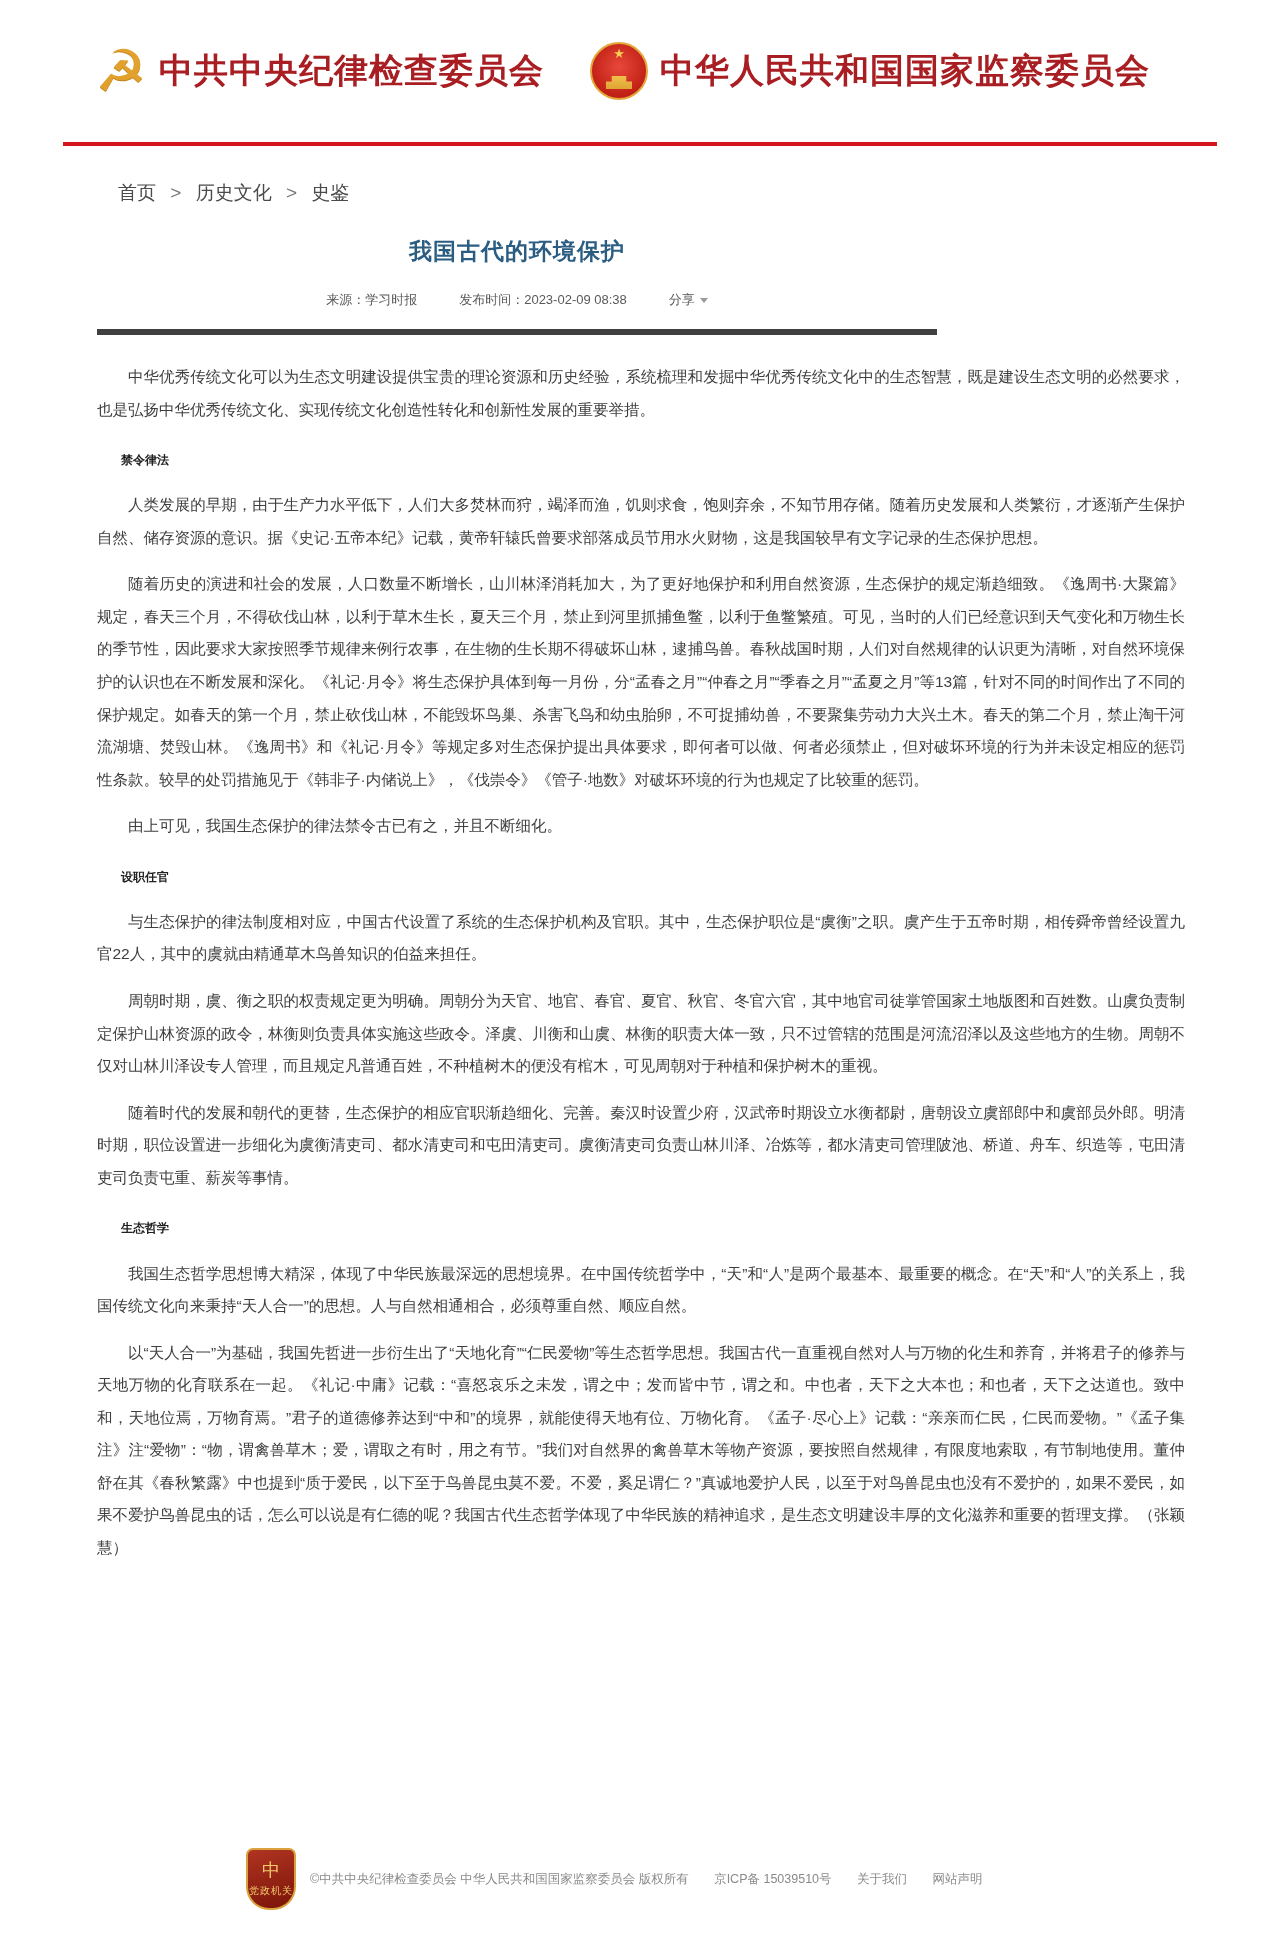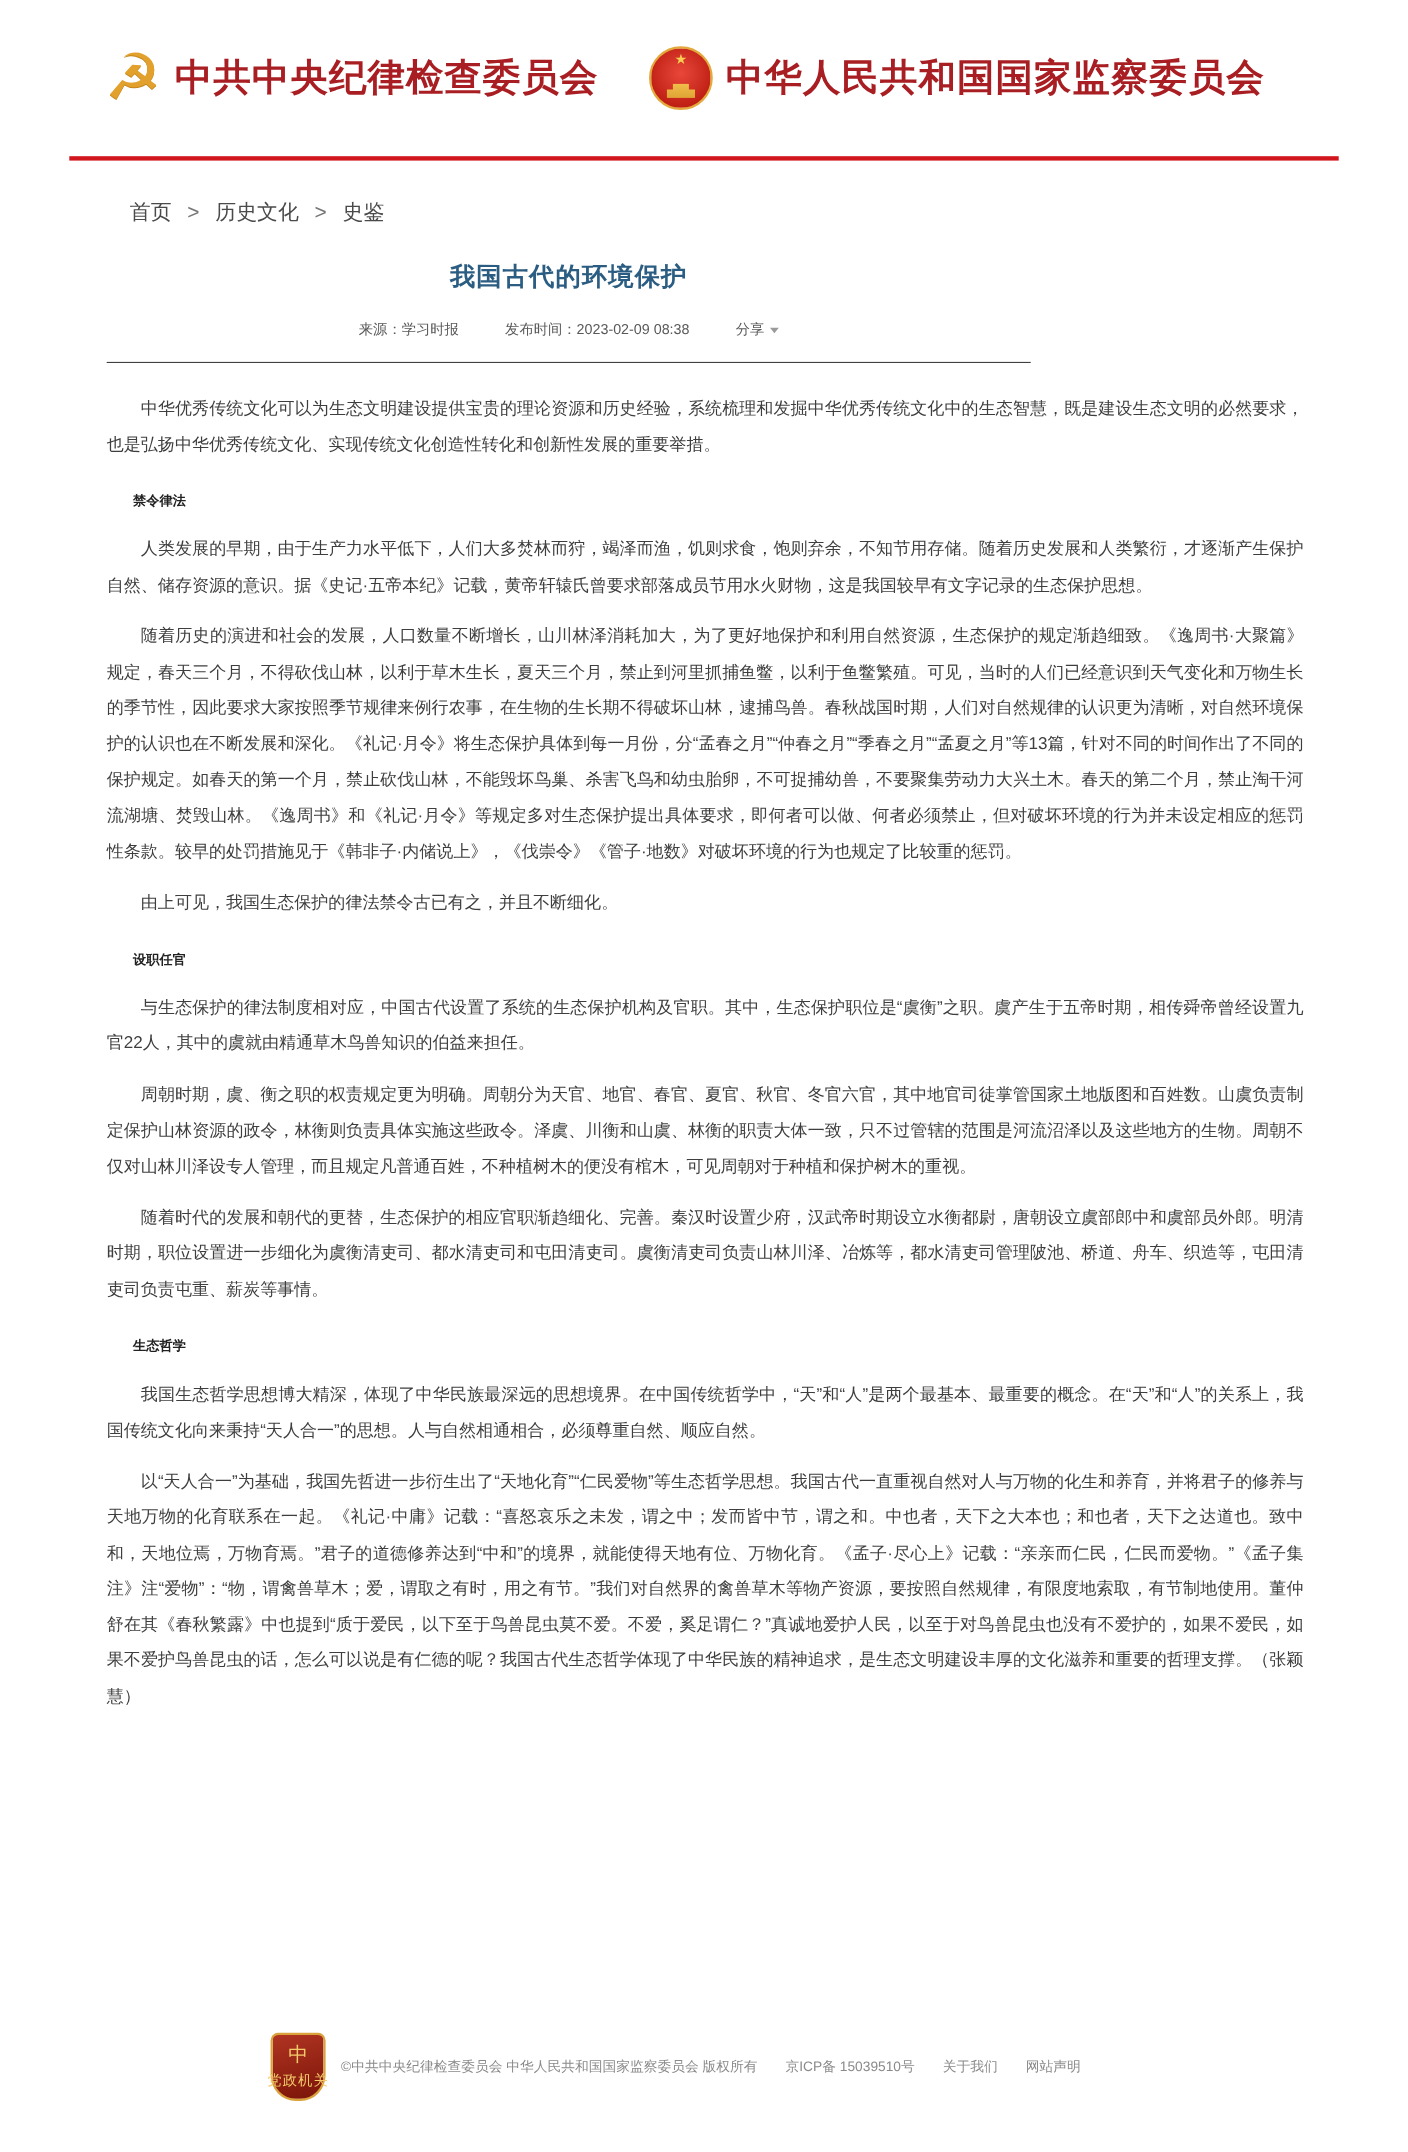--- a/index.html
+++ b/index.html
@@ -16,37 +16,37 @@
   .ne-gate { position:absolute; bottom:9px; left:50%; transform:translateX(-50%); width:26px; height:13px; background:linear-gradient(#f0bf4a,#dfa435); clip-path:polygon(0 100%,100% 100%,100% 42%,78% 42%,78% 0,22% 0,22% 42%,0 42%); }
 
   .red-divider { height:4px; background:#d2161e; margin:0 63px; }
 
   
   .breadcrumb { margin:34px 0 0 118px; font-size:19px; color:#4a4a4a; }
   .breadcrumb a { color:#4a4a4a; text-decoration:none; cursor:pointer; }
   .breadcrumb .sep { margin:0 9px; color:#777; }
 
   
-  .article-head { width:840px; margin-left:97px; text-align:center; border-bottom:1px solid #404040; padding-bottom:20px; }
+  .article-head { width:840px; margin-left:97px; text-align:center; border-bottom:6px solid #404040; padding-bottom:20px; }
   .article-title { margin:30px 0 0; font-size:23px; color:#2b5d82; font-weight:bold; letter-spacing:1px; }
   .article-meta { margin-top:24px; font-size:13px; color:#595959; display:flex; justify-content:center; align-items:center; gap:42px; }
   .share-btn { cursor:pointer; display:inline-flex; align-items:center; gap:5px; color:#595959; }
   .caret { width:0; height:0; border-left:4px solid transparent; border-right:4px solid transparent; border-top:5px solid #9a9a9a; display:inline-block; }
 
   
   .article-body { width:1088px; margin:26px 0 0 97px; font-size:15.5px; line-height:2.1; color:#3e3e3e; text-align:justify; }
   .article-body p { margin:0 0 14px; text-indent:2em; }
   .article-body h3.sec { font-size:12px; color:#222; font-weight:bold; margin:22px 0 16px; text-indent:2em; }
 
   
   .site-footer { margin-top:auto; padding:30px 0 46px; }
   .footer-inner { display:flex; align-items:center; margin-left:246px; }
   .gov-badge { width:50px; height:62px; background:linear-gradient(165deg,#b03422,#7a1408); border:2px solid #d9a23c; border-radius:7px 7px 46% 46% / 7px 7px 38% 38%; display:flex; flex-direction:column; align-items:center; justify-content:center; box-sizing:border-box; cursor:pointer; flex:0 0 auto; }
   .badge-glyph { color:#f3c96a; font-family:"Liberation Serif","DejaVu Serif",serif; font-size:18px; line-height:1; }
-  .badge-label { color:#f3c96a; font-size:13px; margin-top:5px; letter-spacing:1px; white-space:nowrap; }
+  .badge-label { color:#f3c96a; font-size:10px; margin-top:5px; letter-spacing:1px; white-space:nowrap; }
   .footer-text { margin-left:14px; font-size:12.5px; color:#8a8a8a; white-space:nowrap; }
   .footer-text .ft { margin-right:0; }
   .footer-text .gap { margin-left:22px; }
   .footer-text a { color:#8a8a8a; text-decoration:none; cursor:pointer; }
   .qr-group { display:flex; gap:22px; margin-left:16px; }
   .qr-item { text-align:center; }
   .qr { width:62px; height:62px; position:relative;
         background:
           repeating-linear-gradient(0deg,#181818 0 3px,transparent 3px 6px),
           repeating-linear-gradient(90deg,#181818 0 3px,#f3f3f3 3px 6px); }

